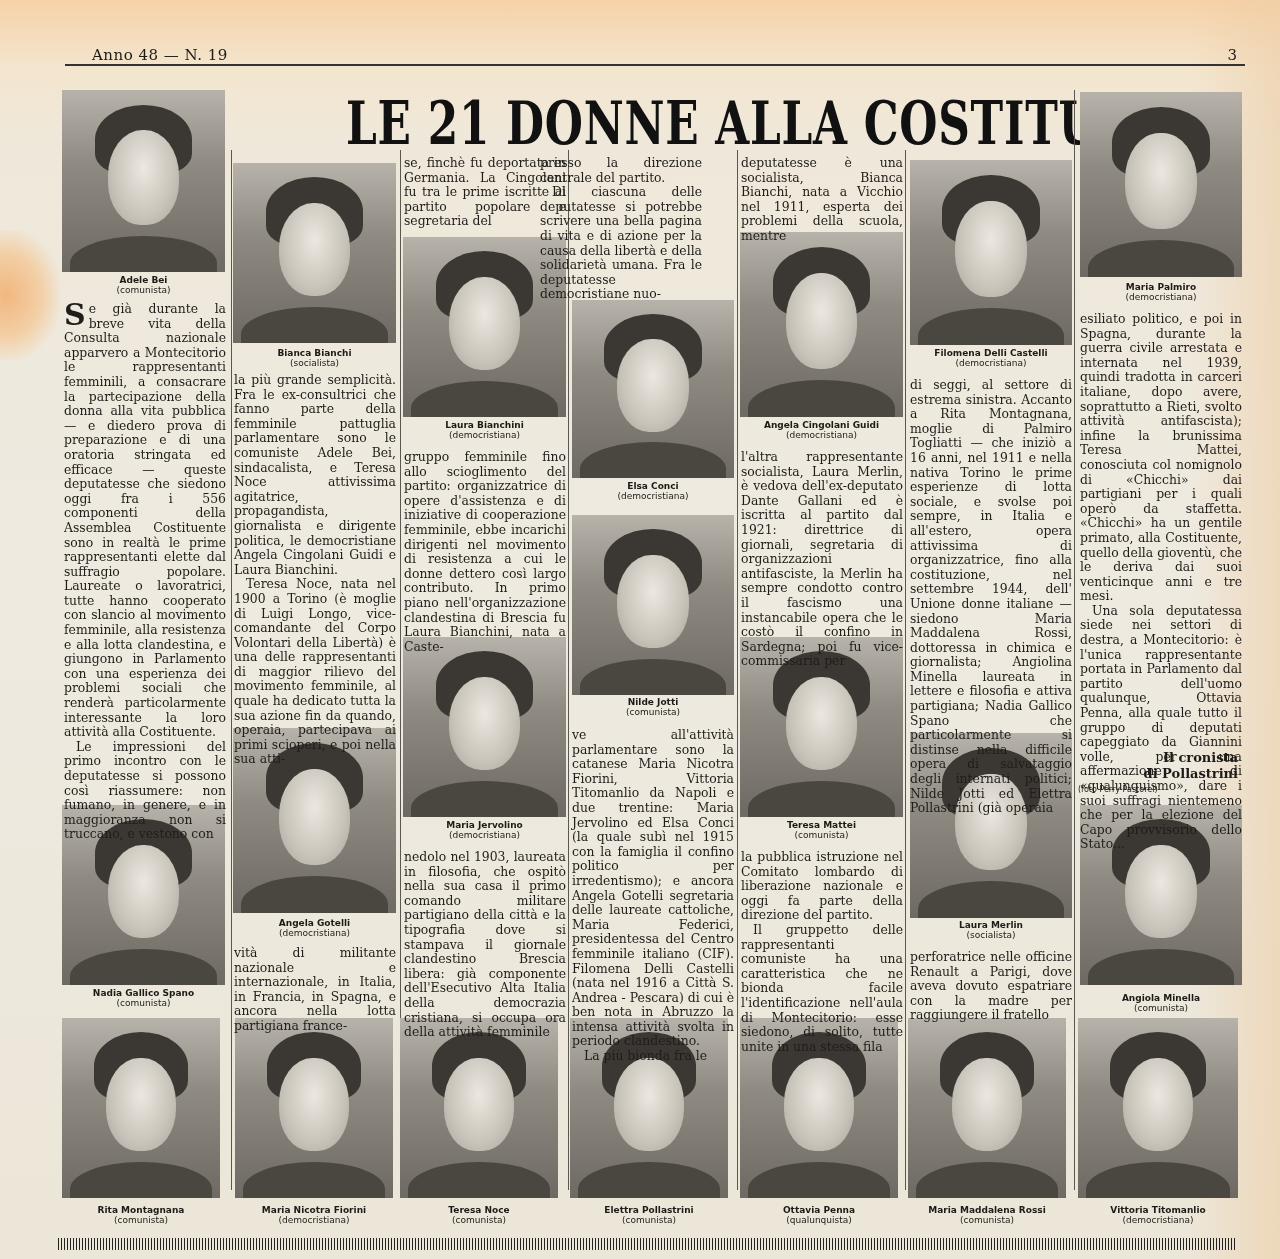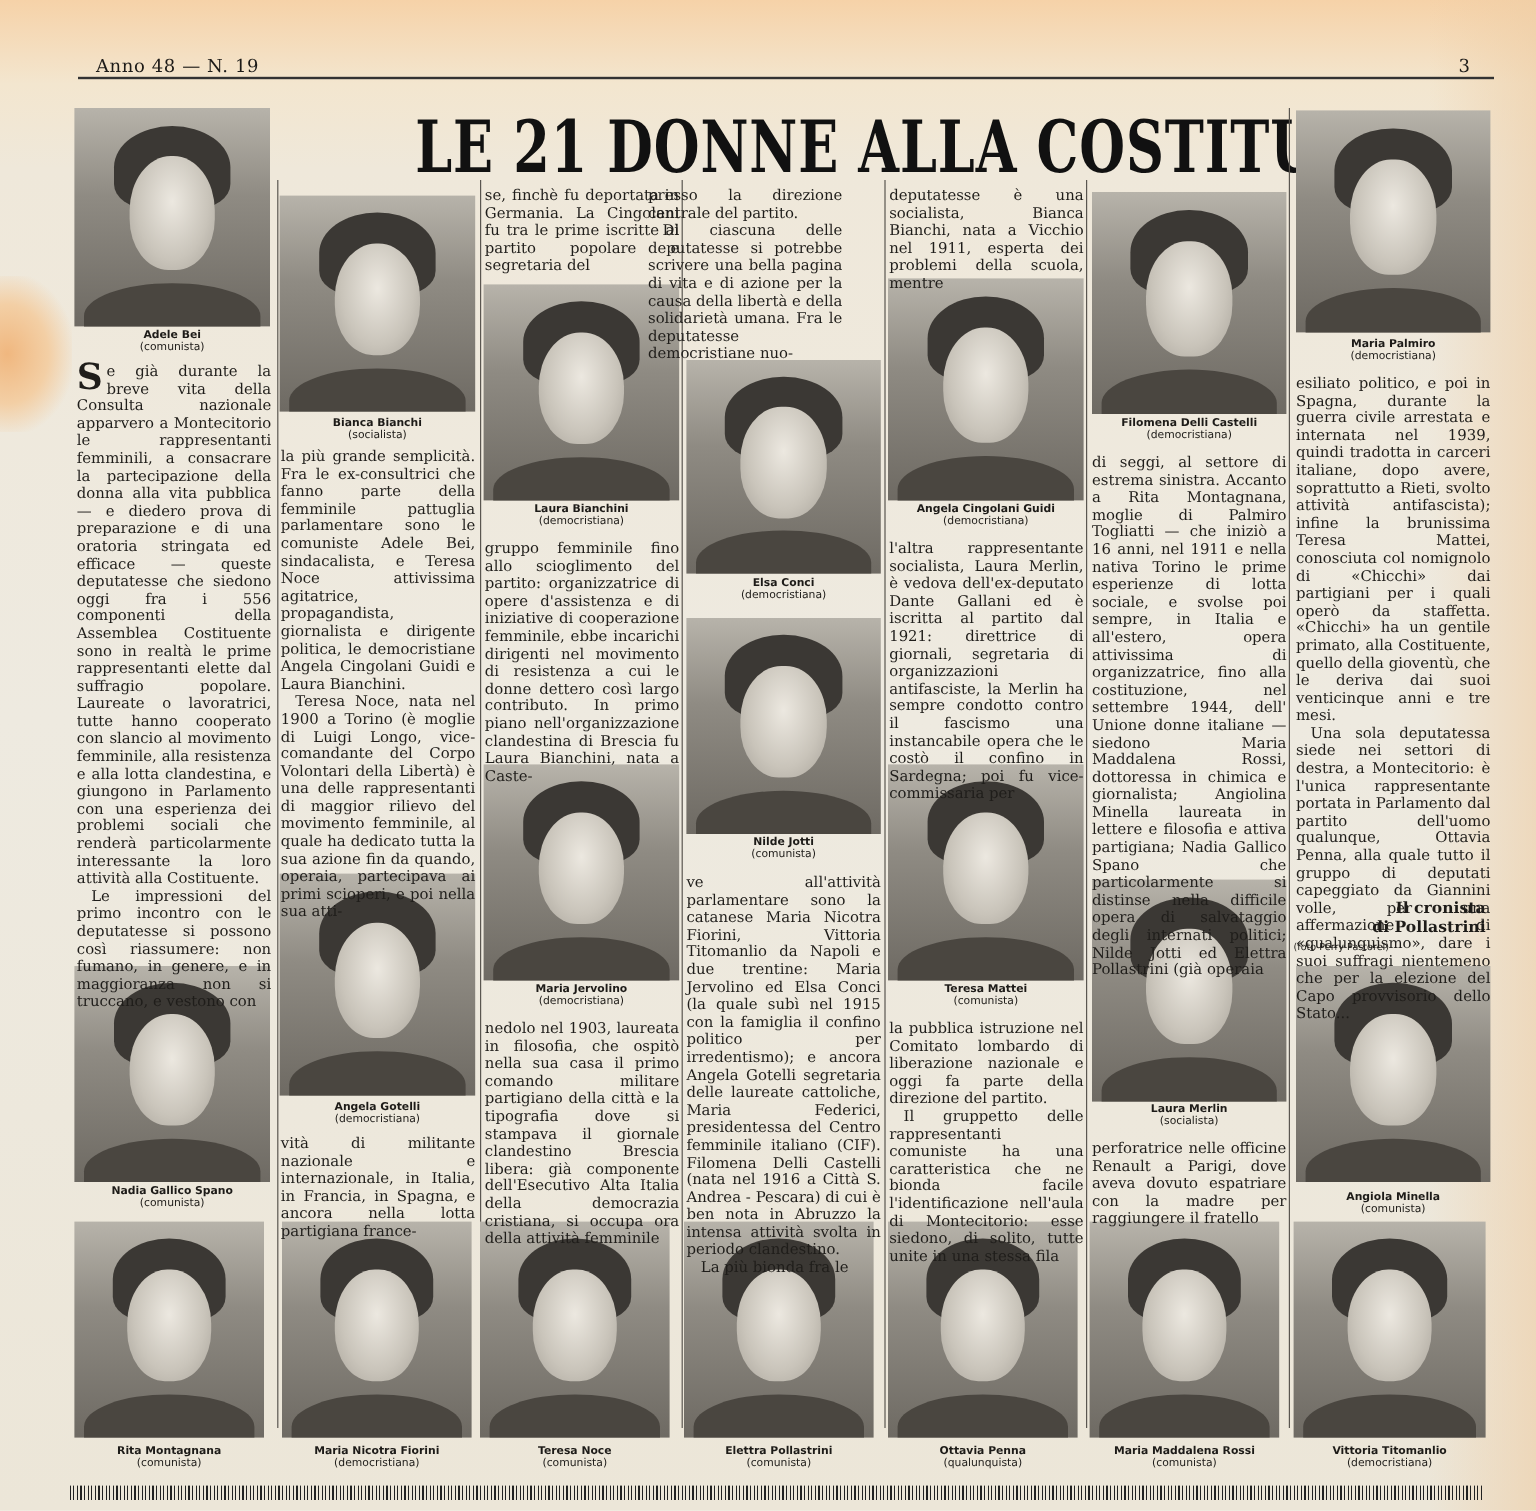--- a/index.html
+++ b/index.html
@@ -5,21 +5,21 @@
   html, body { margin:0; padding:0; }
   body {
     width:1280px; height:1259px; overflow:hidden; position:relative;
     background: linear-gradient(180deg,#f6d2a8 0px,#f3e6cf 70px,#efe8da 140px,#eeeae0 600px,#ece6d8 1259px);
     font-family:"DejaVu Serif", serif; color:#1d1b18;
   }
   .stain { position:absolute; left:0; top:230px; width:60px; height:130px;
     background:radial-gradient(ellipse at 10% 50%, #f0b77f 0%, #f3cfa5 45%, rgba(240,230,215,0) 75%); }
   .stain-right { position:absolute; right:0; top:0; width:90px; height:1259px;
     background:linear-gradient(90deg, rgba(240,220,190,0) 0%, rgba(238,205,165,0.6) 100%); }
-  .masthead { position:absolute; left:80px; top:46px; width:1145px; height:20px; }
+  .masthead { position:absolute; left:92px; top:46px; width:1145px; height:20px; }
   .mh-left { position:absolute; left:0; top:0; font-size:15px; letter-spacing:0.5px; }
   .mh-center { position:absolute; left:0; right:0; top:0; text-align:center; font-size:15px; letter-spacing:0.5px; }
   .mh-right { position:absolute; right:0; top:0; font-size:15px; }
   .rule { position:absolute; left:65px; top:64px; width:1180px; height:2px; background:#333; }
   .headline { position:absolute; left:232px; top:88px; width:845px; text-align:center;
     font-family:"DejaVu Serif", serif; font-weight:bold; font-size:60px; letter-spacing:1px;
     transform:scaleX(0.73); transform-origin:center; white-space:nowrap; color:#111; }
   .portrait { position:absolute; background:linear-gradient(180deg,#b7b3aa 0%,#8f8b83 40%,#6e6a63 100%); overflow:hidden; }
   .portrait .face { position:absolute; left:28%; top:22%; width:44%; height:52%; border-radius:48% 48% 45% 45%;
     background:radial-gradient(ellipse at 50% 40%, #ece8e0 0%, #c9c4ba 60%, #a8a39a 100%); }

